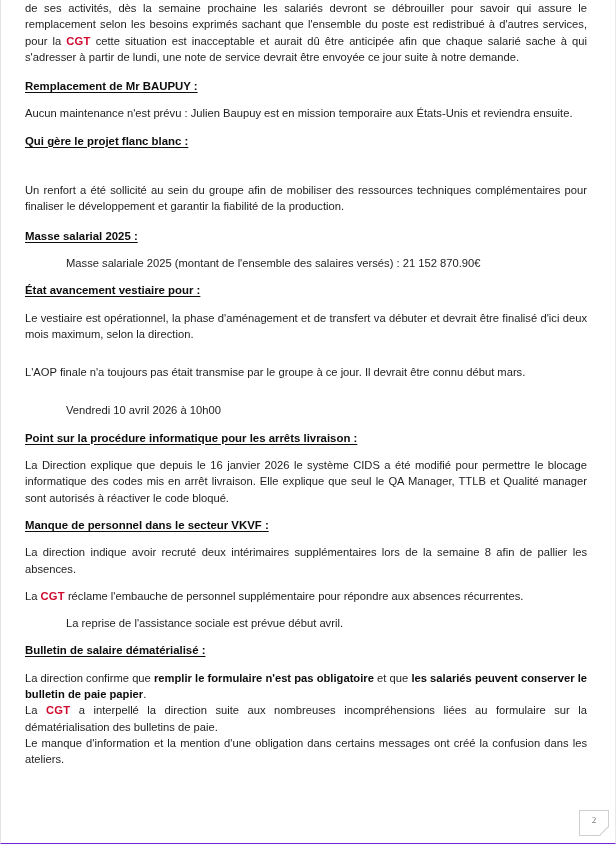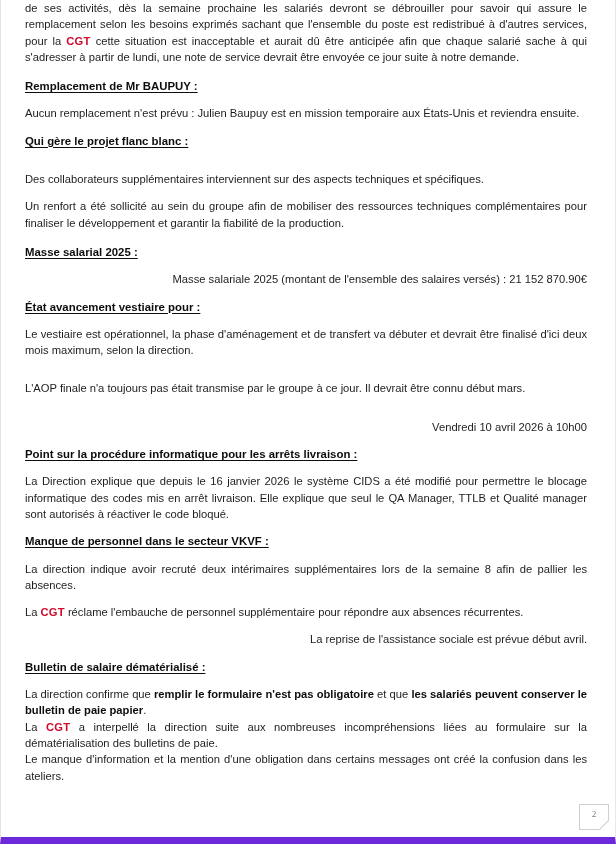--- a/index.html
+++ b/index.html
@@ -8,41 +8,41 @@
     background: #ffffff;
   }
   .page {
     position: relative;
     width: 616px;
     height: 844px;
     box-sizing: border-box;
     background: #ffffff;
     border-left: 1px solid #e3e3e3;
     border-right: 1px solid #e9e9e9;
-    border-bottom: 7px solid #6d28d9;
+    border-bottom: 1px solid #6d28d9;
     overflow: hidden;
     font-family: "Liberation Sans", sans-serif;
     color: #1b1b1b;
   }
   .content {
     position: absolute;
     left: 24px;
     top: 0;
     width: 562px;
   }
   p.para {
     margin: 0;
     font-size: 11.2px;
     line-height: 16.3px;
     text-align: justify;
     text-justify: inter-word;
     color: #1d1d1d;
   }
   p.para.left {
-    text-align: right;
+    text-align: left;
     padding-left: 41px;
   }
   h3.heading {
     margin: 0;
     font-size: 11.4px;
     line-height: 16.3px;
     font-weight: bold;
     text-decoration: underline;
     text-underline-offset: 2px;
     color: #0d0d0d;
@@ -106,26 +106,25 @@
 </style>
 </head>
 <body>
 
 <div class="page">
   <div class="content">
       <p class="para">de ses activités, dès la semaine prochaine les salariés devront se débrouiller pour savoir qui assure le remplacement selon les besoins exprimés sachant que l'ensemble du poste est redistribué à d'autres services, pour la <span class="cgt">CGT</span> cette situation est inacceptable et aurait dû être anticipée afin que chaque salarié sache à qui s'adresser à partir de lundi, une note de service devrait être envoyée ce jour suite à notre demande.</p>
       <div class="sp-lg"></div>
       <h3 class="heading">Remplacement de Mr BAUPUY :</h3>
       <div class="sp-md"></div>
-      <p class="para">Aucun remplacement n'est prévu : Julien Baupuy est en mission temporaire aux États-Unis et reviendra ensuite.</p>
+      <p class="para">Aucun maintenance n'est prévu : Julien Baupuy est en mission temporaire aux États-Unis et reviendra ensuite.</p>
       <div class="sp-md"></div>
       <h3 class="heading">Qui gère le projet flanc blanc :</h3>
       <div class="sp-md"></div>
       <div class="sp-md"></div>
-      <p class="para">Des collaborateurs supplémentaires interviennent sur des aspects techniques et spécifiques.</p>
       <div class="sp-md"></div>
       <p class="para">Un renfort a été sollicité au sein du groupe afin de mobiliser des ressources techniques complémentaires pour finaliser le développement et garantir la fiabilité de la production.</p>
       <div class="sp-lg"></div>
       <h3 class="heading">Masse salarial 2025 :</h3>
       <div class="sp-md"></div>
       <p class="para left">Masse salariale 2025 (montant de l'ensemble des salaires versés) : 21 152 870.90€</p>
       <div class="sp-md"></div>
       <h3 class="heading">État avancement vestiaire pour :</h3>
       <div class="sp-md"></div>
       <p class="para">Le vestiaire est opérationnel, la phase d'aménagement et de transfert va débuter et devrait être finalisé d'ici deux mois maximum, selon la direction.</p>

